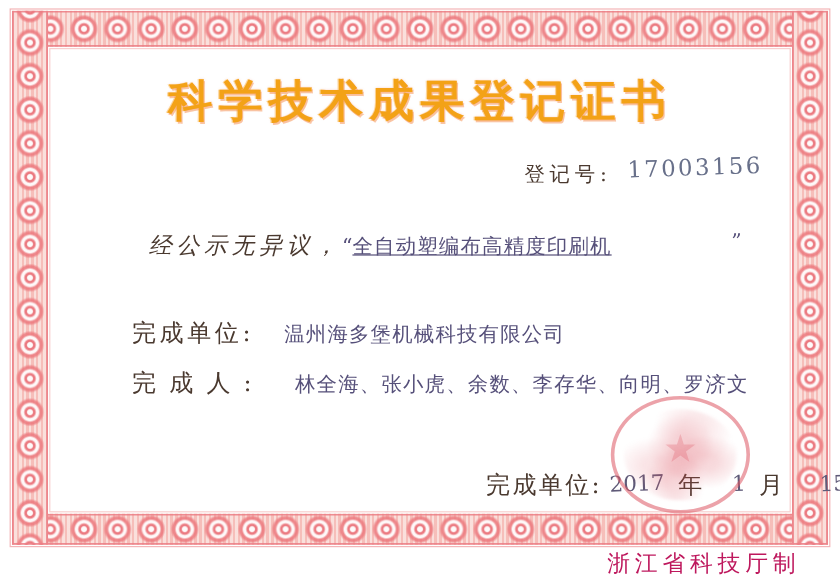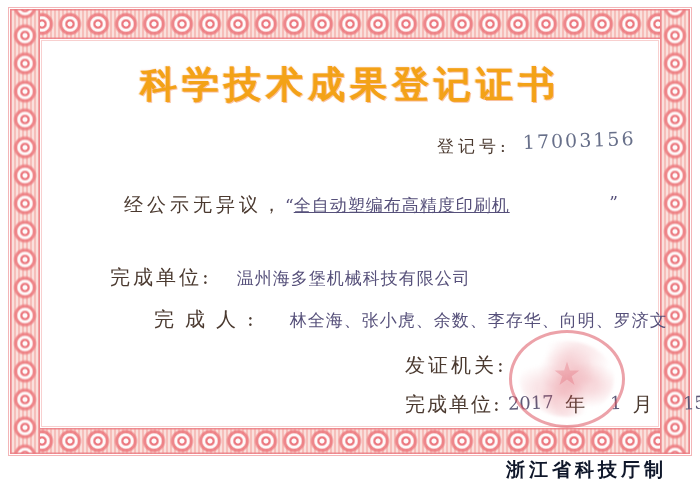--- a/index.html
+++ b/index.html
@@ -63,35 +63,35 @@
     font-size:19px;letter-spacing:2px;
     color:#68708a;
     transform:rotate(-2deg) translateY(-5px);
     margin-left:4px;
   }
 
   .line1{
     position:absolute;left:124px;top:192px;width:494px;
     font-size:19px;white-space:nowrap;
   }
-  .line1 .prefix{letter-spacing:4px;}
+  .line1 .prefix{letter-spacing:4px;font-style:italic;}
   .line1 .quote-open{color:#56507a;font-size:17px;}
   .line1 .project{font-size:17px;letter-spacing:1px;color:#56507a;text-decoration:underline;}
   .line1 .quote-close{position:absolute;right:0;top:0;color:#56507a;font-size:17px;}
 
   .line2{
     position:absolute;left:68px;top:229px;
     font-size:19px;letter-spacing:5px;white-space:nowrap;
   }
 
   .field-row{position:absolute;white-space:nowrap;}
   .row-unit{left:110px;top:264px;}
   .row-person{left:110px;top:306px;}
   .field-label{font-size:20px;letter-spacing:3px;}
-  .row-person .field-label{letter-spacing:11px;margin-left:44px;}
+  .row-person .field-label{letter-spacing:11px;}
   .field-value{font-size:17px;letter-spacing:1px;margin-left:20px;}
 
   .issuer-row{
     position:absolute;left:405px;top:352px;
     font-size:20px;letter-spacing:3px;white-space:nowrap;
   }
   .date-row{
     position:absolute;left:405px;top:391px;
     font-size:20px;white-space:nowrap;
   }
@@ -127,21 +127,21 @@
     position:absolute;left:50%;top:45%;width:26px;height:26px;
     transform:translate(-50%,-50%);
     background:rgba(221,85,99,.28);
     clip-path:polygon(50% 0%,61% 35%,98% 35%,68% 57%,79% 91%,50% 70%,21% 91%,32% 57%,2% 35%,39% 35%);
     filter:blur(1.2px);
   }
 
   .footer{
     position:absolute;right:33px;top:457px;
     font-size:19px;letter-spacing:4px;
-    color:#0f172a;font-weight:700;white-space:nowrap;
+    color:#be185d;font-weight:400;white-space:nowrap;
   }
 </style>
 </head>
 <body>
 
 <div class="certificate">
 
   <div class="frame-outline"></div>
   <div class="lace lace-top"></div>
   <div class="lace lace-bottom"></div>
@@ -165,21 +165,20 @@
   <div class="field-row row-unit">
     <span class="field-label printed">完成单位:</span>
     <span class="field-value filled">温州海多堡机械科技有限公司</span>
   </div>
 
   <div class="field-row row-person">
     <span class="field-label printed">完成人:</span>
     <span class="field-value filled">林全海、张小虎、余数、李存华、向明、罗济文</span>
   </div>
 
-  <div class="issuer-row printed">发证机关:</div>
 
   <div class="date-row">
     <span class="field-label printed">完成单位:</span>
     <span class="date-val">2017</span>
     <span class="printed date-unit">年</span>
     <span class="date-val date-month">1</span>
     <span class="printed date-unit">月</span>
     <span class="date-val date-day">15</span>
     
   </div>

